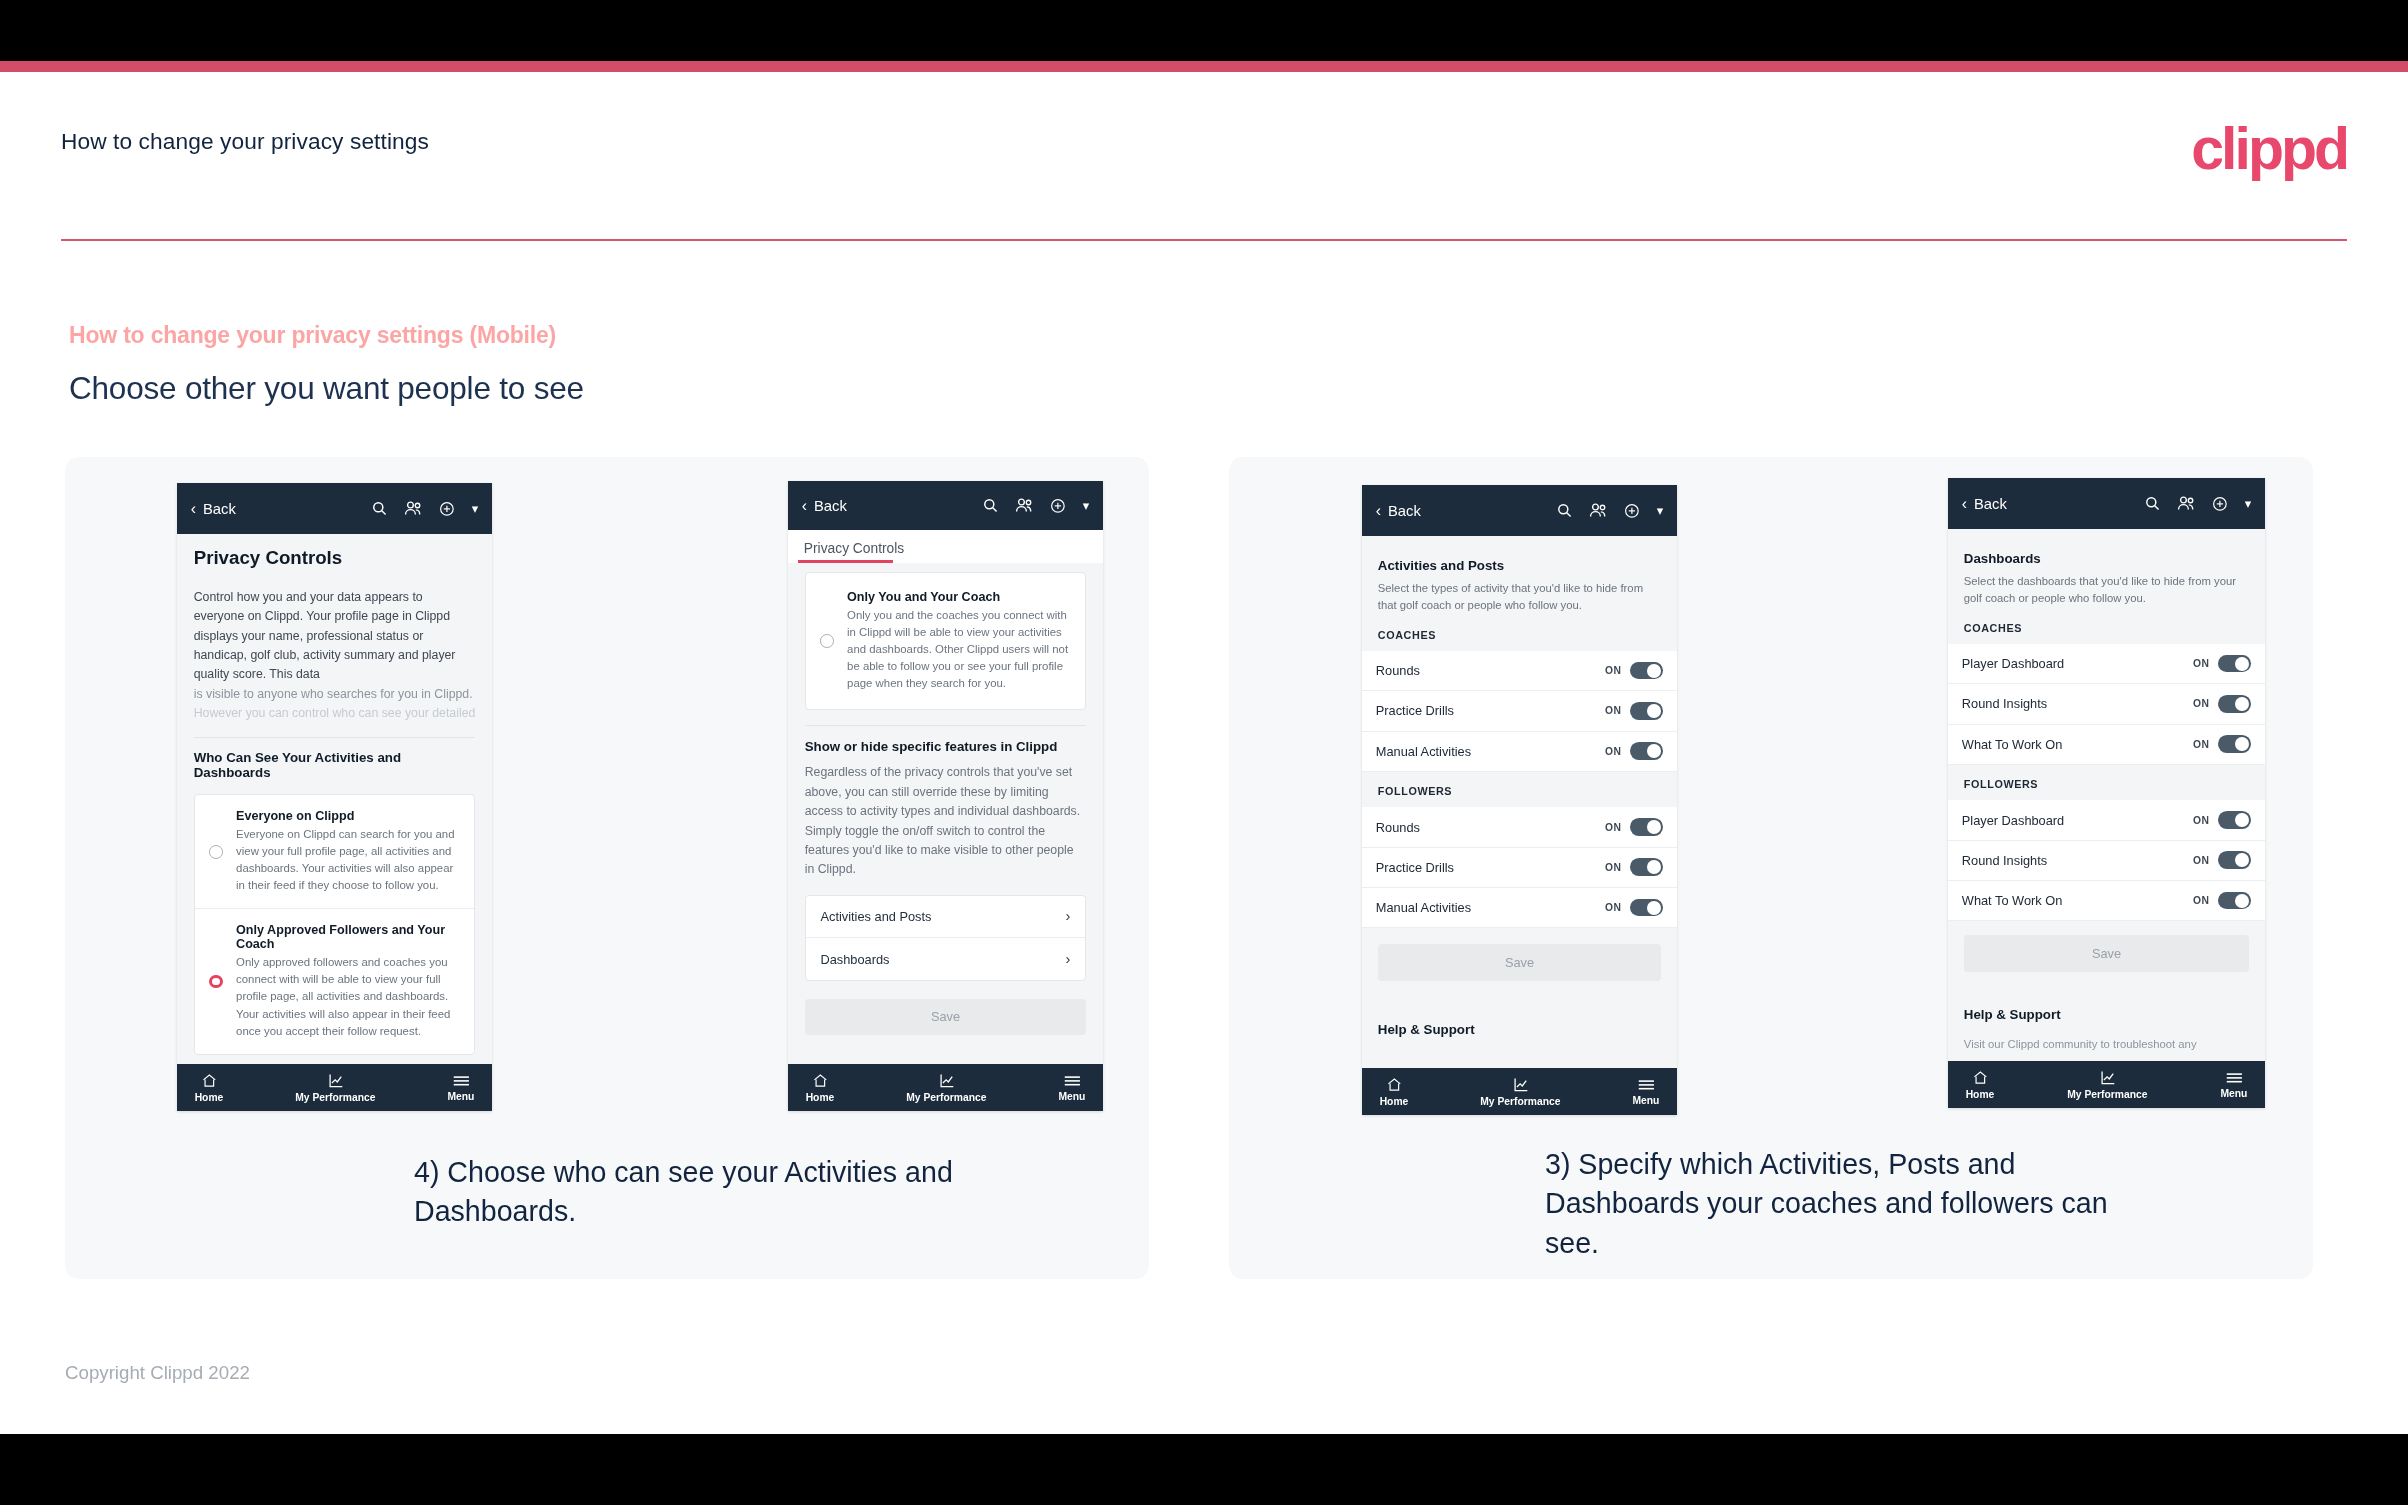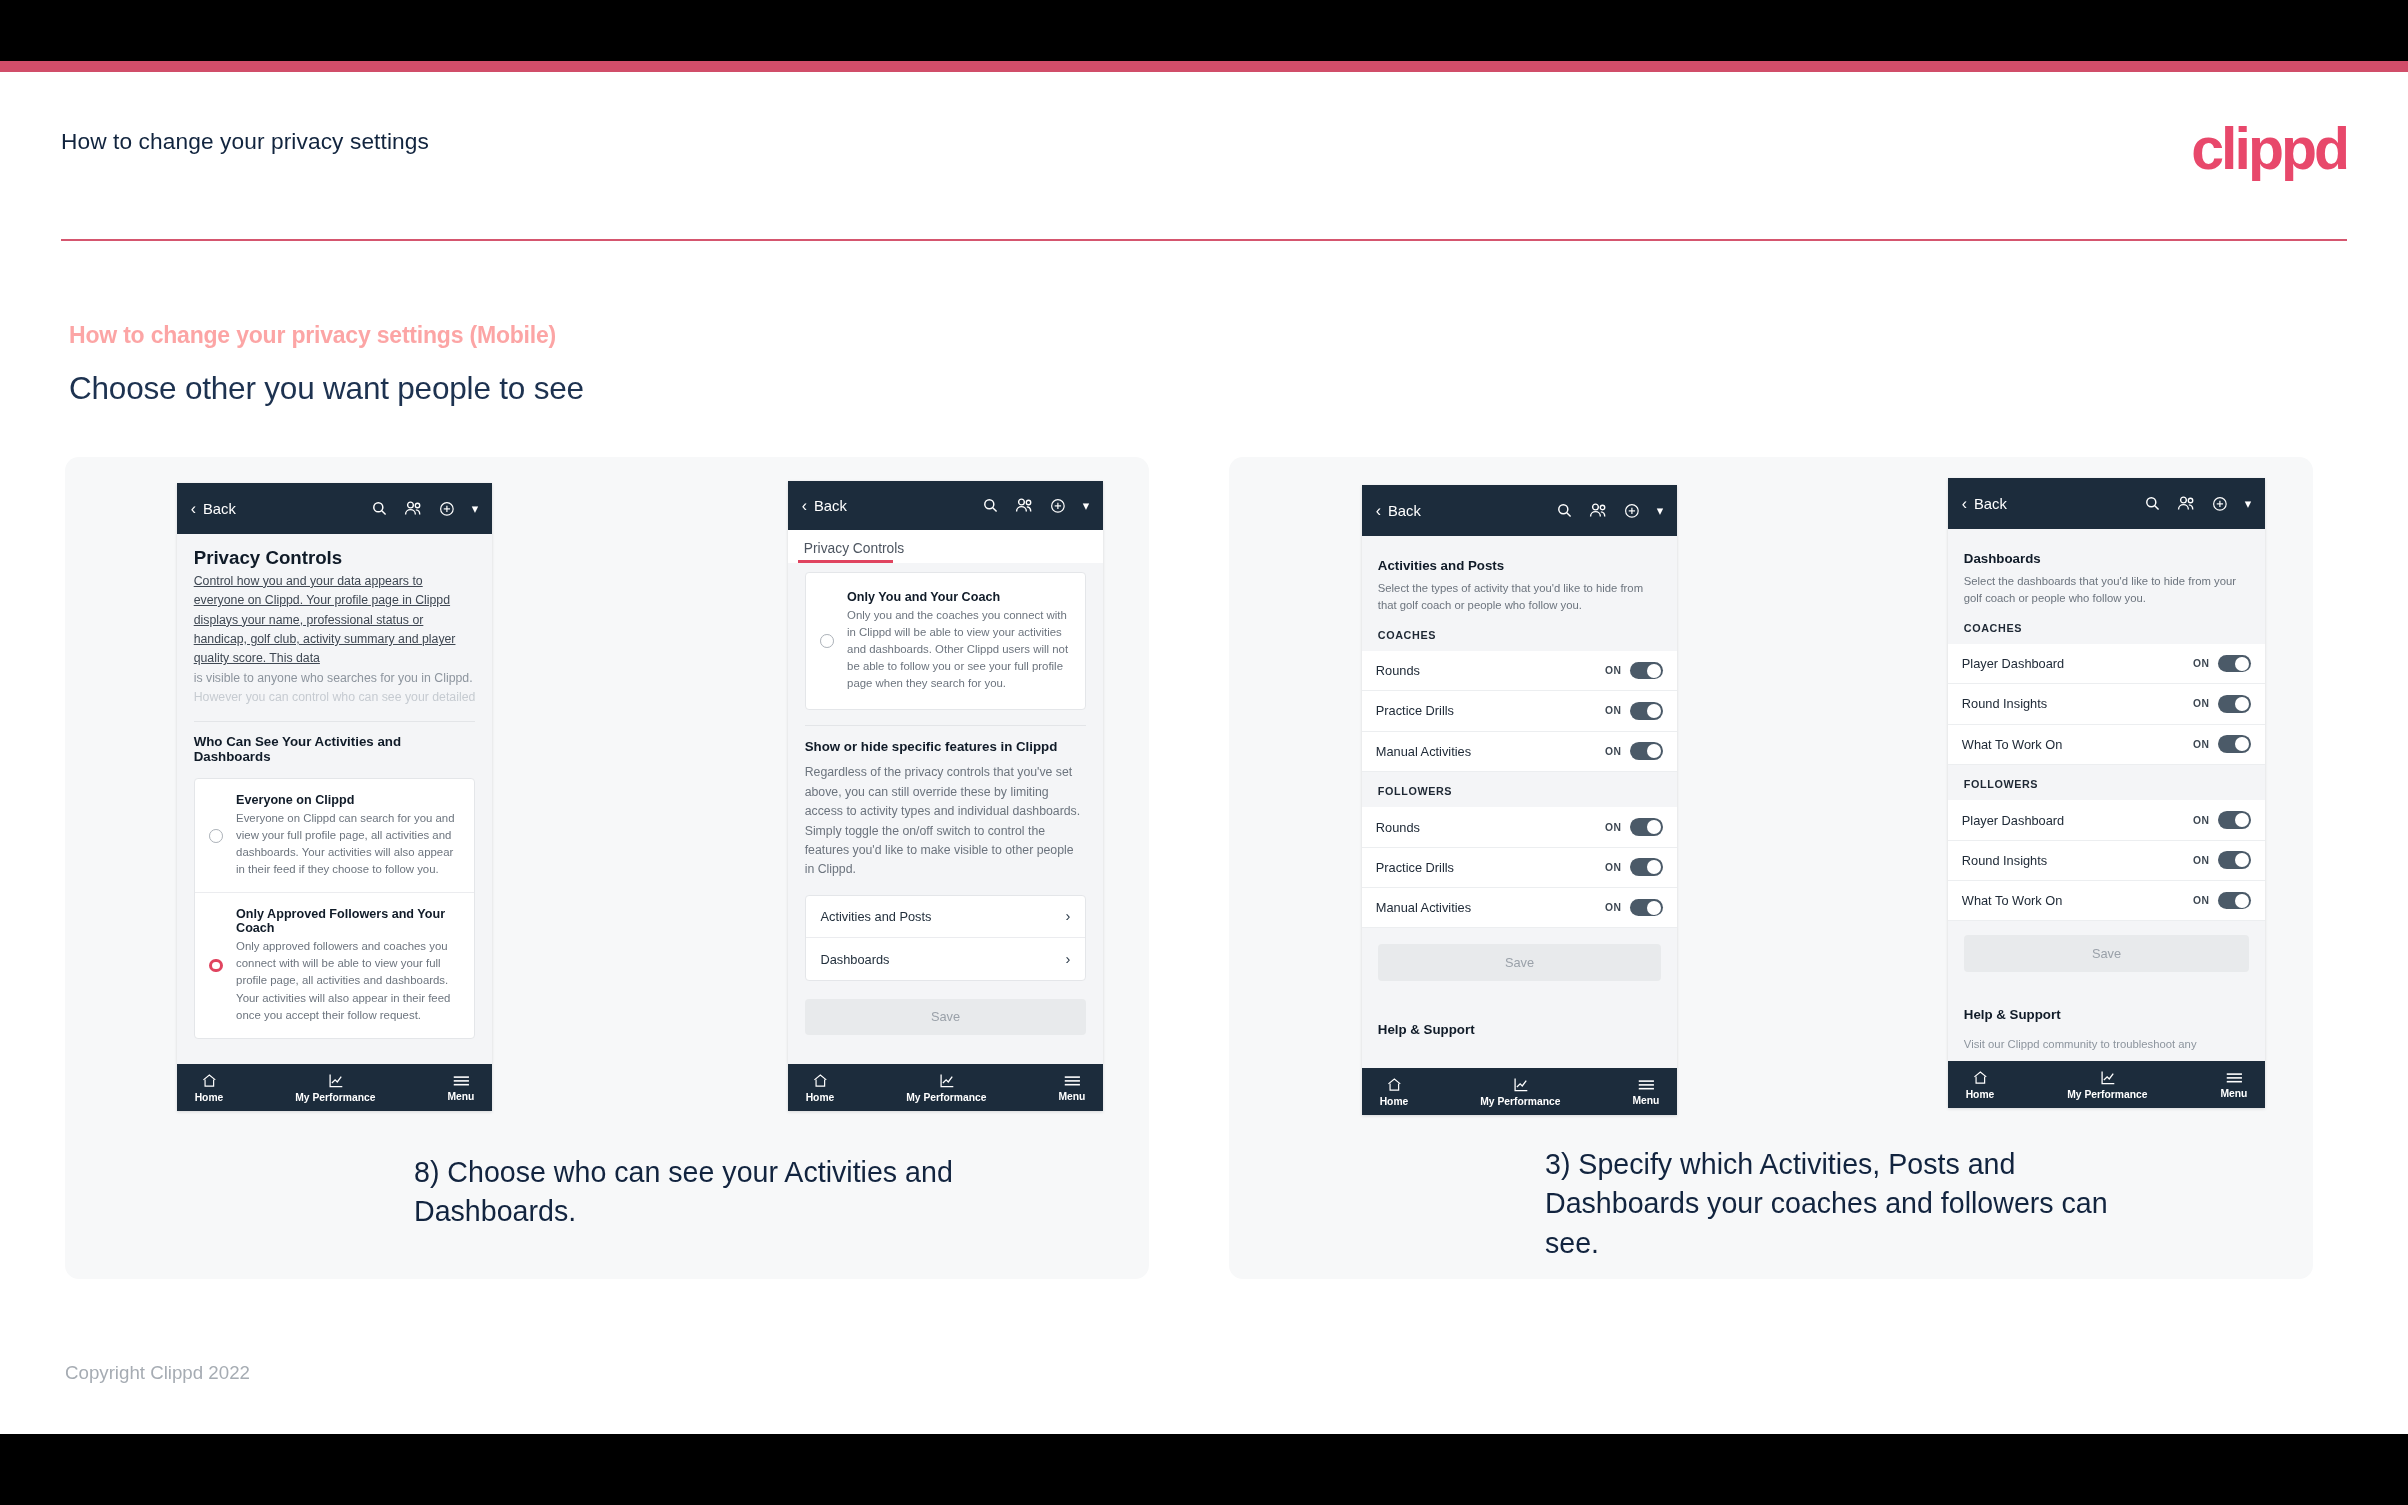--- a/index.html
+++ b/index.html
@@ -157,21 +157,21 @@
 <div class="hdr-title">How to change your privacy settings</div>
 <div class="logo">clippd</div>
 <div class="hdr-rule"></div>
 
 <div class="slide-title">How to change your privacy settings (Mobile)</div>
 <div class="slide-sub">Choose other you want people to see</div>
 
 <div class="panel" id="panel-left"></div>
 <div class="panel" id="panel-right"></div>
 
-<div class="caption" id="caption-left">8) Choose who can see your Activities and Dashboards.</div>
+<div class="caption" id="caption-left">4) Choose who can see your Activities and Dashboards.</div>
 <div class="caption" id="caption-right">3) Specify which Activities, Posts and Dashboards your  coaches and followers can see.</div>
 
 <div class="phone" style="left:177px; top:483px; width:315px; height:628px;">
   <div class="phone-nav" style="height:51px;">
     <div class="nav-back">
       <span class="nav-chev">‹</span>
       <span>Back</span>
     </div>
     <div class="nav-icons">
       <span>
@@ -194,21 +194,21 @@
             <line x1="12" y1="7.2" x2="12" y2="16.8"></line>
             <line x1="7.2" y1="12" x2="16.8" y2="12"></line>
           </svg>
       </span>
       <span style="font-size:12.8px;">▾</span>
     </div>
   </div>
 
   <div class="phone-body" style="top:51px; height:530px; background:#f4f5f7; padding:12.8px 16.7px 0 16.7px;">
     <div class="ph-h1">Privacy Controls</div>
-    <div class="ph-p" style="margin-top:3px;text-decoration:underline;">Control how you and your data appears to everyone on Clippd. Your profile page in Clippd displays your name, professional status or handicap, golf club, activity summary and player quality score. This data</div>
+    <div class="ph-p" style="margin-top:19px;">Control how you and your data appears to everyone on Clippd. Your profile page in Clippd displays your name, professional status or handicap, golf club, activity summary and player quality score. This data</div>
     <div class="ph-p faded1">is visible to anyone who searches for you in Clippd.</div>
     <div class="ph-p faded2">However you can control who can see your detailed</div>
     <div class="ph-sep" style="margin:12.8px 0 12.8px 0;"></div>
     <div class="ph-h2">Who Can See Your Activities and Dashboards</div>
 
     <div class="opt-card" style="margin-top:14px;">
       <div class="opt-row">
         <span class="radio"></span>
         <span>
           <span class="opt-title" style="display:block;">Everyone on Clippd</span>

